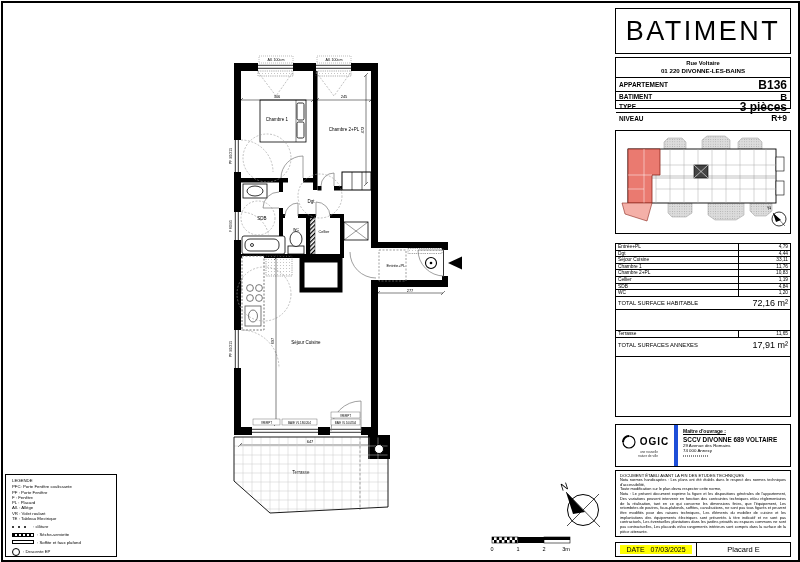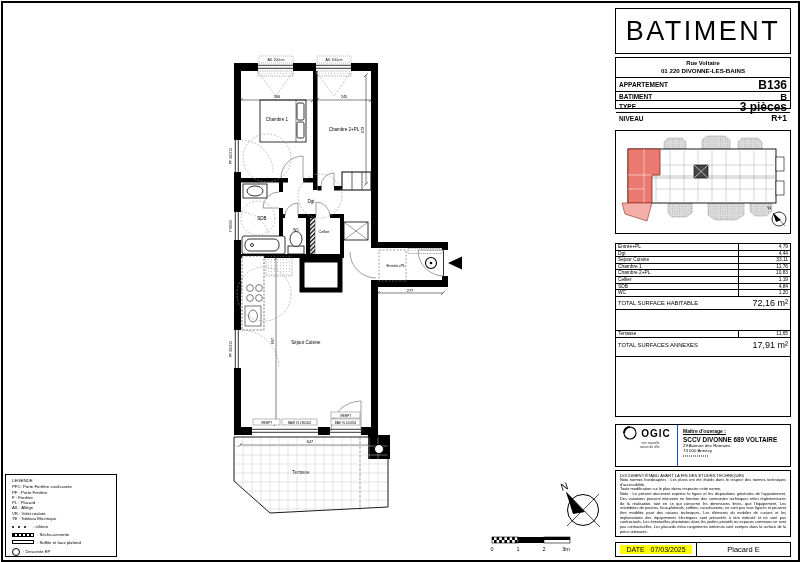--- a/index.html
+++ b/index.html
@@ -21,21 +21,21 @@
   #box-keyplan{top:130px;height:104px;}
   #box-surf{top:243px;height:136px;font-size:4.8px;}
   .srow{display:flex;height:6.6px;line-height:6.4px;border-bottom:1px solid #000;box-sizing:border-box;}
   .srow .sl{flex:1;padding-left:2px;}
   .srow .sv{width:52px;text-align:right;padding-right:2px;border-left:1px solid #000;box-sizing:border-box;}
   .trow{display:flex;align-items:center;border-bottom:1px solid #000;box-sizing:border-box;}
   .trow .tl{flex:1;padding-left:2px;font-size:5.8px;}
   .trow .tv{padding-right:2px;font-size:9px;}
   #box-empty{top:356px;height:61px;}
   #box-dev{top:424px;height:43px;display:flex;}
-  #dev-logo{width:62px;border-right:1px solid #1d4ed8;display:flex;flex-direction:column;align-items:center;box-sizing:border-box;}
+  #dev-logo{width:62px;border-right:4px solid #1d4ed8;display:flex;flex-direction:column;align-items:center;justify-content:center;box-sizing:border-box;}
   #dev-logo .ogic{font-size:10px;font-weight:bold;letter-spacing:1px;}
   #dev-logo .tag{width:26px;font-size:3.2px;line-height:4px;text-align:right;color:#333;}
   #dev-info{flex:1;padding:3px 5px;box-sizing:border-box;}
   #dev-info .h{font-size:5px;font-weight:bold;text-decoration:underline;}
   #dev-info .n{font-size:6.4px;font-weight:bold;margin-top:2px;}
   #dev-info .a{font-size:4.4px;line-height:5.4px;}
   .micro-line{width:26px;height:2px;margin-top:1px;
       background:repeating-linear-gradient(90deg,#888 0 1px,#fff 1px 2px);}
   #box-notes{top:470px;height:67px;padding:2px 4px;box-sizing:border-box;overflow:hidden;}
   #box-notes .nt{font-size:4.2px;line-height:5px;}
@@ -332,21 +332,21 @@
     <div class="irow" style="height:9px;">
       <span class="lbl">BATIMENT</span>
       <span class="val" style="font-size:9.5px;">B</span>
     </div>
     <div class="irow" style="height:12px;">
       <span class="lbl">TYPE</span>
       <span class="val" style="font-size:12px;">3 pièces</span>
     </div>
     <div class="irow" style="height:10px;">
       <span class="lbl">NIVEAU</span>
-      <span class="val" style="font-size:8.5px;">R+1</span>
+      <span class="val" style="font-size:8.5px;">R+9</span>
     </div>
   </div>
 
   <div class="tb" id="box-keyplan">
     <svg width="174" height="102" viewBox="0 0 174 102">
       <defs>
           <pattern id="kdots" width="2.4" height="2.4" patternUnits="userSpaceOnUse">
             <circle cx="1.2" cy="1.2" r="0.4" fill="#999"></circle>
           </pattern>
         </defs>

